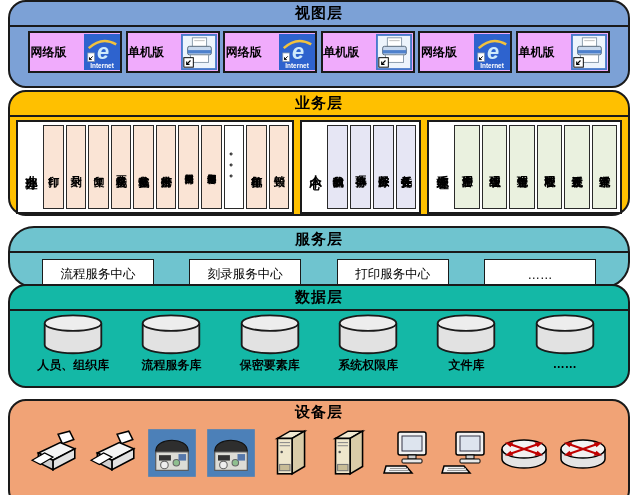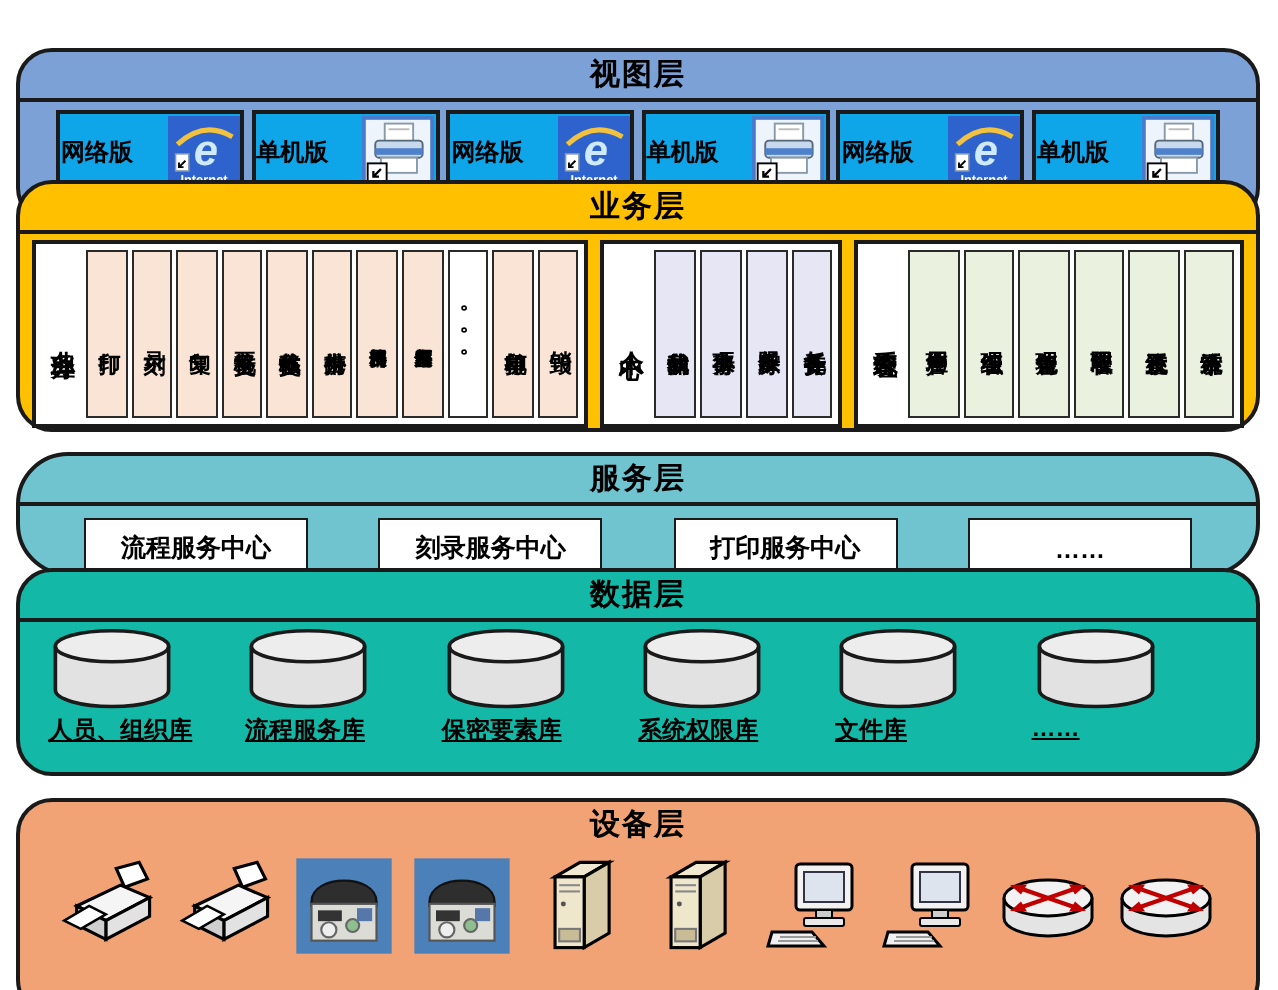--- a/index.html
+++ b/index.html
@@ -5,35 +5,35 @@
   html,body { margin:0; padding:0; background:#fff; }
   .stage {
     position:relative; width:639px; height:495px; background:#fff;
     font-family:"Liberation Sans","DejaVu Sans",sans-serif; color:#000;
     overflow:hidden;
   }
   .layer {
     position:absolute; left:8px; width:622px; box-sizing:border-box;
     border:2px solid #1a1a1a; border-radius:18px;
   }
-  .l1 { top:24px;   height:88px;  background:#7CA1D6; }
+  .l1 { top:0;   height:88px;  background:#7CA1D6; }
   .l2 { top:90px;  height:126px; background:#FFC000; }
   .l3 { top:226px; height:62px;  background:#6FC4CF;border-radius:26px; }
   .l4 { top:284px; height:104px;  background:#14b8a6; }
   .l5 { top:399px; height:109px;  background:#F1A376; }
   .layer-title {
     height:21px; text-align:center; font-weight:bold; font-size:15px;
     padding-top:2px; letter-spacing:1px;
   }
   .underlined .layer-title { border-bottom:2px solid #1a1a1a; }
 
   
   .view-items { display:flex; justify-content:space-between; padding:4px 18px 0 18px; }
   .view-item {
-    width:94px; height:42px; background:#0ea5e9; border:2px solid #1a1a1a;
+    width:94px; height:42px; background:#f0abfc; border:2px solid #1a1a1a;
     box-sizing:border-box; display:flex; align-items:center; justify-content:center;
     gap:17px; font-weight:bold; font-size:12px;
   }
   .icon36 { width:36px; height:36px; flex:0 0 auto; display:block; }
 
   
   .biz-row { display:flex; gap:6px; padding:3px 6px 0 6px; }
   .biz-box {
     background:#fff; border:2px solid #1a1a1a; box-sizing:border-box;
     height:94px; padding:3px; display:flex; gap:2px;
@@ -56,26 +56,26 @@
   .lav   { background:#E6E6F4; }
   .grn   { background:#EAF1DF; }
   .white { background:#ffffff; }
   .small { font-size:9px; }
 
   
   .svc-row { display:flex; justify-content:space-between; padding:6px 32px 0 32px; }
   .svc-box {
     width:112px; height:31px; background:#fff; border:1.5px solid #1a1a1a;
     box-sizing:border-box; display:flex; align-items:center; justify-content:center;
-    font-weight:bold; font-size:12.5px;
+    font-weight:normal; font-size:12.5px;
   }
 
   
   .db-row { display:flex; justify-content:space-around; padding:3px 14px 0 14px; }
-  .db { display:flex; flex-direction:column; width:98px;text-decoration:underline; }
+  .db { display:flex; flex-direction:column; align-items:center; width:98px; }
   .db svg { width:64px; height:42px; display:block; }
   .db-label { font-weight:bold; font-size:12px; margin-top:1px; white-space:nowrap; }
 
   
   .dev-row { display:flex; justify-content:space-around; align-items:center; padding:3px 16px 0 16px; }
   .dev { width:50px; height:52px; display:block; }
 </style>
 </head>
 <body>
 

